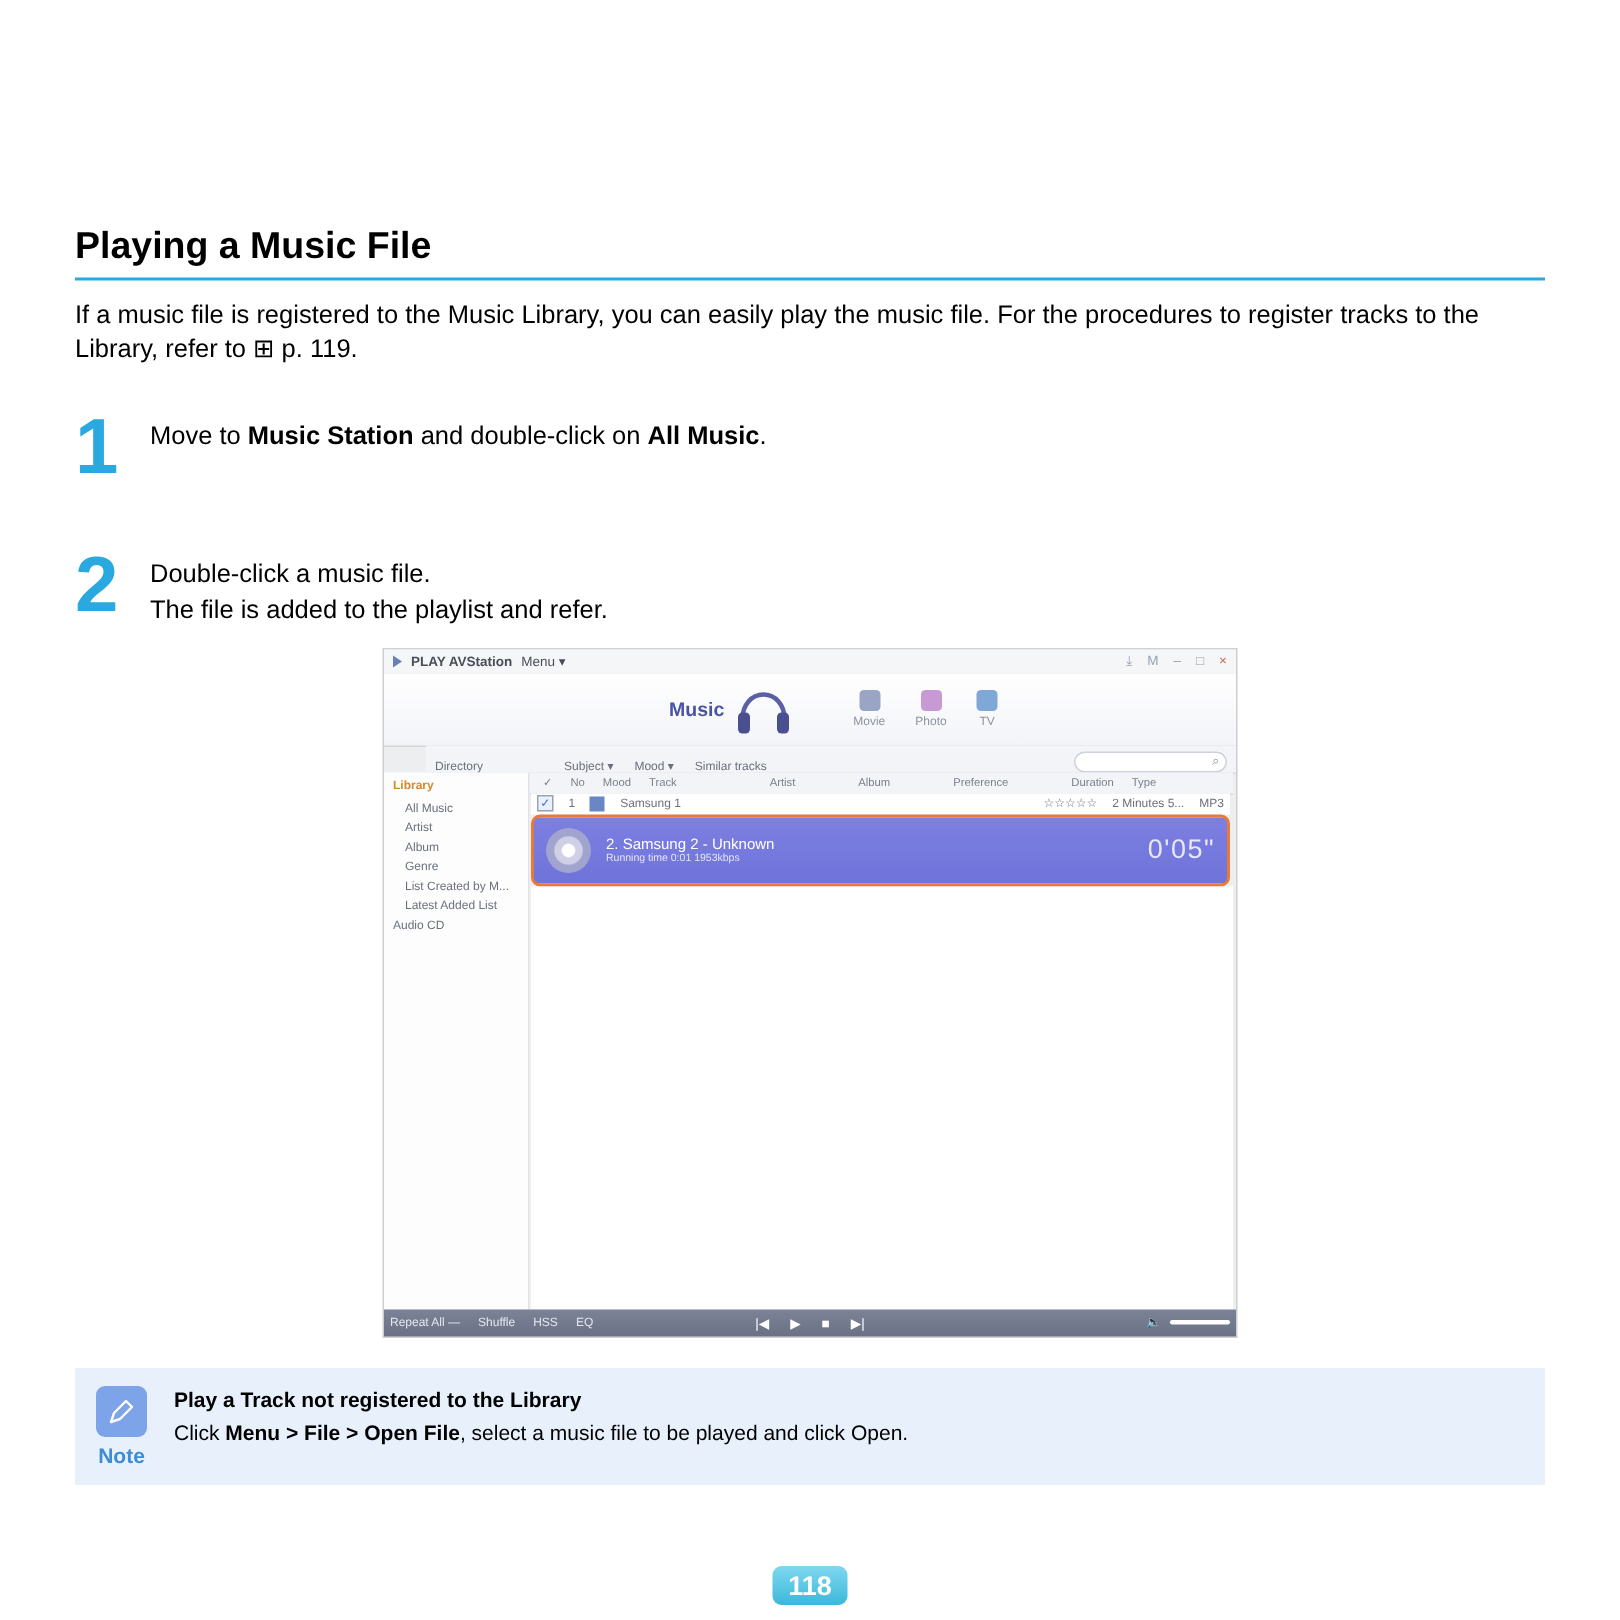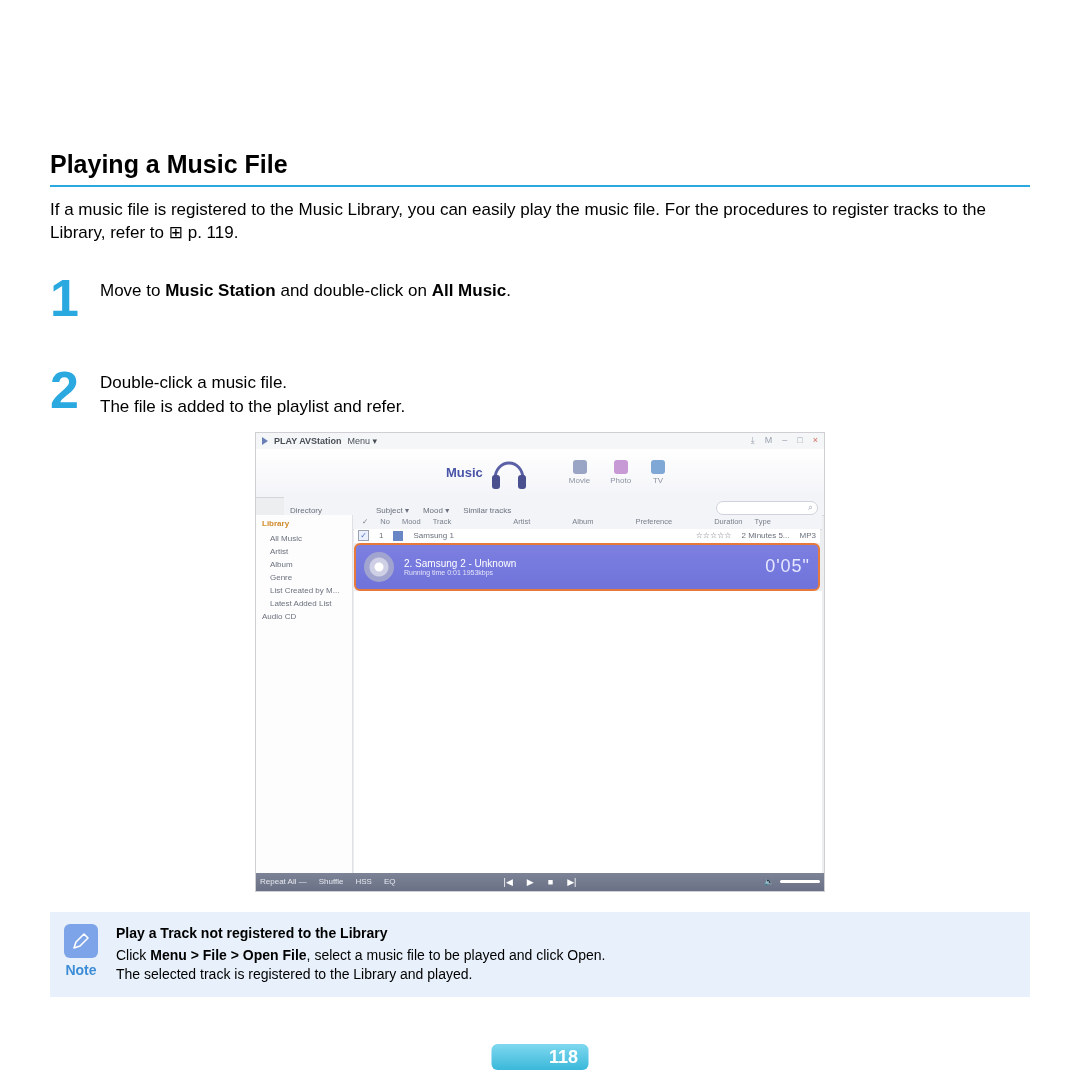--- a/index.html
+++ b/index.html
@@ -146,21 +146,21 @@
   }
   .note-icon svg{width:20px;height:20px}
   .note-label{color:#3d8cd6;font-weight:bold;font-size:14px}
   .note-body{font-size:14px;line-height:1.4}
   .note-body .nt{font-weight:bold;margin-bottom:2px}
 
   .page-num{
     position:absolute;left:50%;bottom:10px;transform:translateX(-50%);
     width:50px;height:26px;border-radius:6px;
     background:linear-gradient(#7fd8ef,#3ab8da);
-    color:#fff;font-weight:bold;display:flex;align-items:center;justify-content:center;font-size:18px;padding-left:47px;
+    color:#fff;font-weight:bold;display:flex;align-items:center;justify-content:center;font-size:18px;
   }
 </style>
 </head>
 <body>
 
 <div class="page">
   <h2 class="section-title">Playing a Music File</h2>
   <div class="title-rule"></div>
 
   <p class="intro">
@@ -298,18 +298,17 @@
       <div class="note-icon">
         <svg viewBox="0 0 20 20">
             <path d="M3 17l2-6 8-8 4 4-8 8-6 2zM13 3l4 4" fill="none" stroke="#fff" stroke-width="1.6" stroke-linejoin="round"></path>
           </svg>
       </div>
       <div class="note-label">Note</div>
     </div>
     <div class="note-body">
       <div class="nt">Play a Track not registered to the Library</div>
       <div><span>Click </span><b>Menu &gt; File &gt; Open File</b><span>, select a music file to be played and click Open.</span></div>
-      <div>The selected track is registered to the Library and played.</div>
     </div>
   </div>
 </div>
 
 <div class="page-num">118</div>
 
 </body></html>

